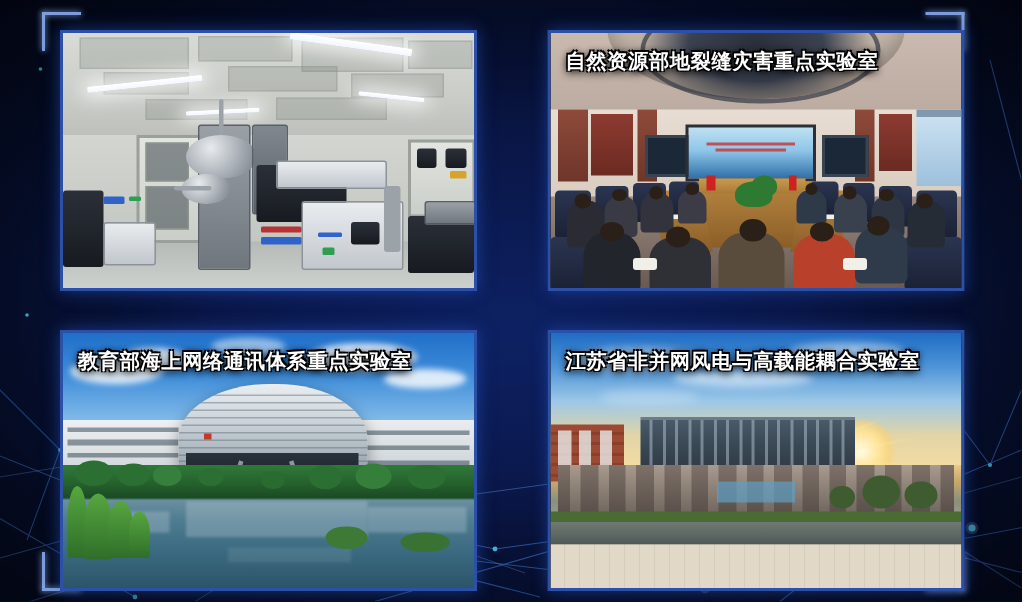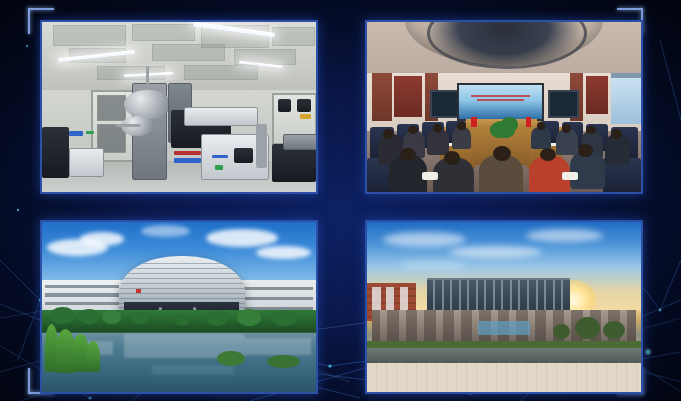--- a/index.html
+++ b/index.html
@@ -348,20 +348,21 @@
           <div class="head" style="left:28%;top:76%;width:6%;height:8%"></div>
           <div class="person" style="left:41%;top:78%;width:16%;height:24%;background:#5a4c3c"></div>
           <div class="head" style="left:46%;top:73%;width:6.5%;height:9%"></div>
           <div class="person" style="left:59%;top:79%;width:15%;height:23%;background:#b9412c"></div>
           <div class="head" style="left:63%;top:74%;width:6%;height:8%"></div>
           <div class="person" style="left:74%;top:76%;width:13%;height:22%;background:#2f3a4a"></div>
           <div class="head" style="left:77%;top:72%;width:5.5%;height:7.5%"></div>
           <div class="paper" style="left:20%;top:88%;width:6%;height:5%;border-radius:2px"></div>
           <div class="paper" style="left:71%;top:88%;width:6%;height:5%;border-radius:2px"></div>
         </div>
+        <div class="cap">自然资源部地裂缝灾害重点实验室</div>
       </div>
     </div>
 
     <div class="panel p3">
       <div class="brk bl">
           <i></i>
           <i></i>
         </div>
       <div class="photo-frame">
         <div class="photo ph3">
@@ -410,20 +411,21 @@
           <div class="refl" style="left:2%;top:70%;width:24%;height:8%"></div>
           <div class="refl" style="left:74%;top:68%;width:24%;height:10%"></div>
           <div class="refl" style="left:40%;top:84%;width:30%;height:6%;opacity:.4"></div>
           <div class="reed" style="left:1%;top:60%;width:5%;height:28%"></div>
           <div class="reed" style="left:5%;top:63%;width:7%;height:26%"></div>
           <div class="reed" style="left:11%;top:66%;width:6%;height:22%"></div>
           <div class="reed" style="left:16%;top:70%;width:5%;height:18%"></div>
           <div class="reed" style="left:64%;top:76%;width:10%;height:9%;background:#3e7a35;border-radius:50%"></div>
           <div class="reed" style="left:82%;top:78%;width:12%;height:8%;background:#3a7233;border-radius:50%"></div>
         </div>
+        <div class="cap">教育部海上网络通讯体系重点实验室</div>
       </div>
     </div>
 
     <div class="panel p4">
       <div class="brk br">
           <i></i>
           <i></i>
         </div>
       <div class="photo-frame">
         <div class="photo ph4">
@@ -475,17 +477,18 @@
               <div class="col" style="left:94%"></div>
             <div style="position:absolute;left:40%;top:30%;width:20%;height:40%;background:#5fa0c4;opacity:.7"></div>
           </div>
           <div class="grass"></div>
           <div class="shrub" style="left:76%;top:56%;width:9%;height:13%"></div>
           <div class="shrub" style="left:86%;top:58%;width:8%;height:11%"></div>
           <div class="shrub" style="left:68%;top:60%;width:6%;height:9%"></div>
           <div class="water4"></div>
           <div class="plaza"></div>
         </div>
+        <div class="cap">江苏省非并网风电与高载能耦合实验室</div>
       </div>
     </div>
 
   </div>
 </div>
 
 </body></html>

